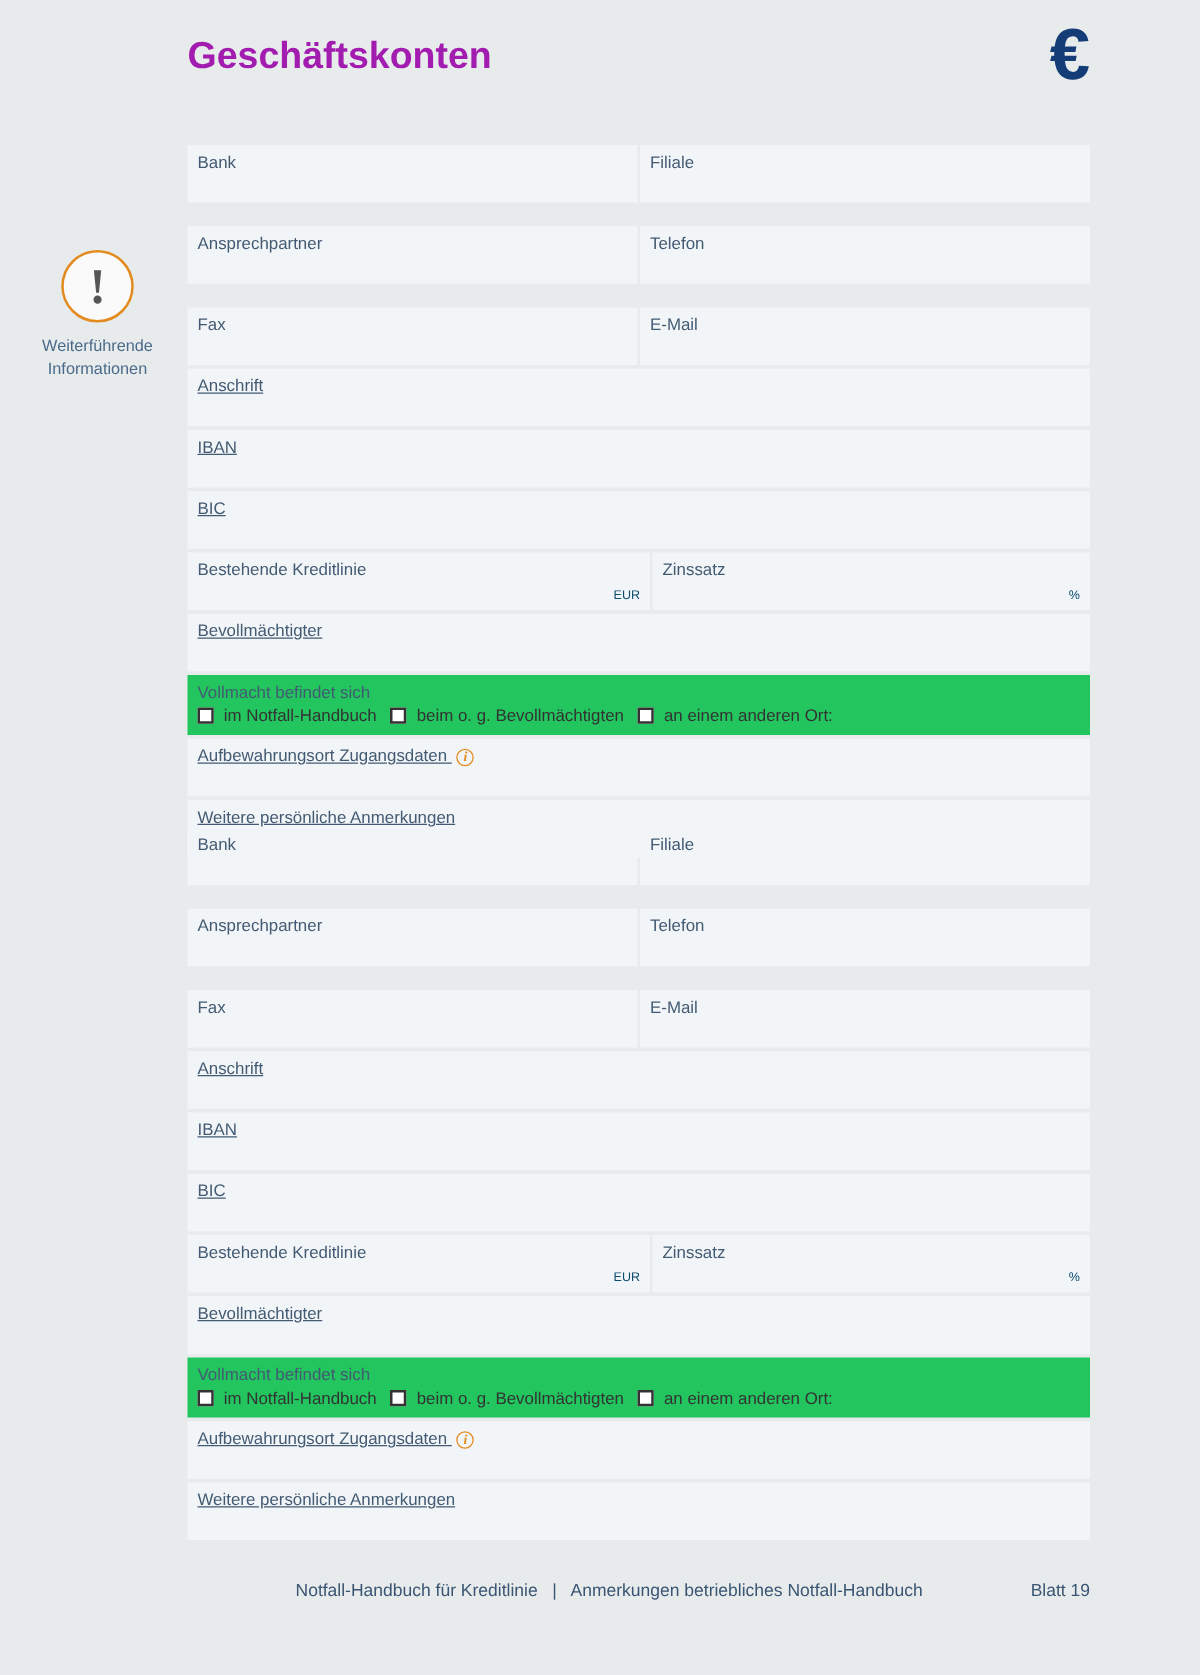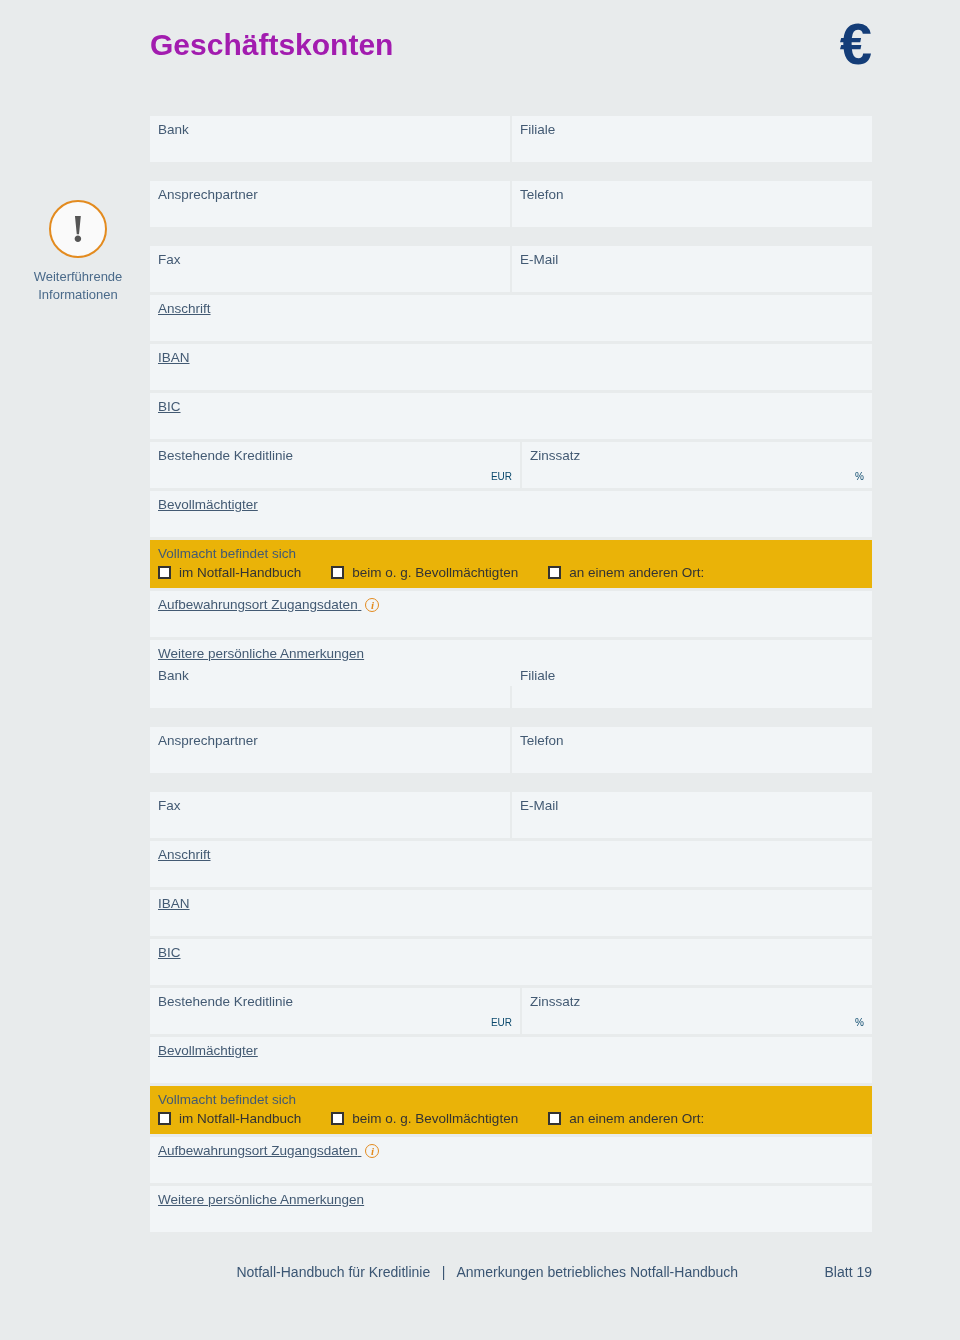--- a/index.html
+++ b/index.html
@@ -67,28 +67,28 @@
   .unit-eur, .unit-pct {
     position: absolute;
     bottom: 6px;
     font-size: 10px;
     color: #0c4a6e;
     font-weight: 500;
   }
   .unit-eur { right: 8px; }
   .unit-pct { right: 8px; }
   .check-row {
-    background: #eab308;
+    background: #22c55e;
     padding: 6px 8px 8px 8px;
     font-size: 13.5px;
     color: #435a73;
     width: 722px;
   }
   .check-row .label-top { margin-bottom: 4px; }
-  .checks { display: flex; gap: 30px; align-items: center; }
+  .checks { display: flex; gap: 11px; align-items: center; }
   .chk {
     display: inline-flex; align-items: center; gap: 8px;
     color: #333; font-size: 13.5px;
   }
   .chk .box {
     width: 13px; height: 13px; border: 2px solid #333; background: #fff;
     display: inline-block;
   }
   .info-circle {
     display: inline-flex;

